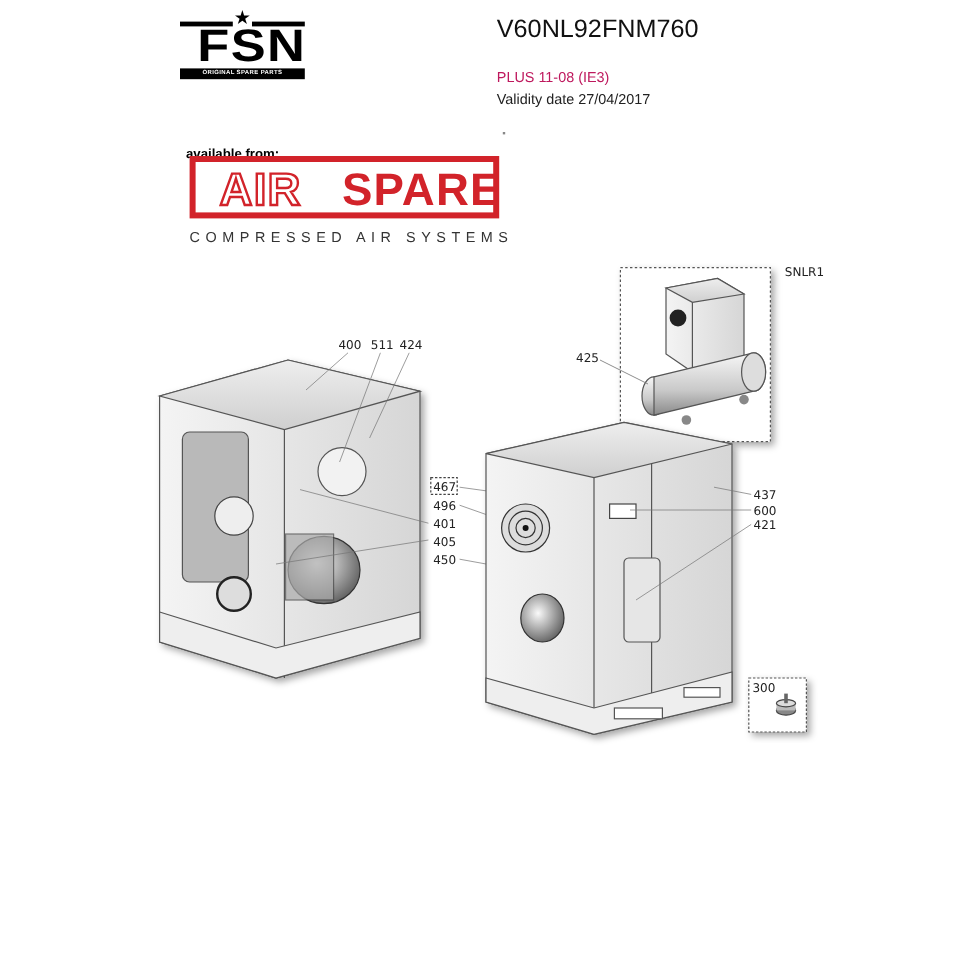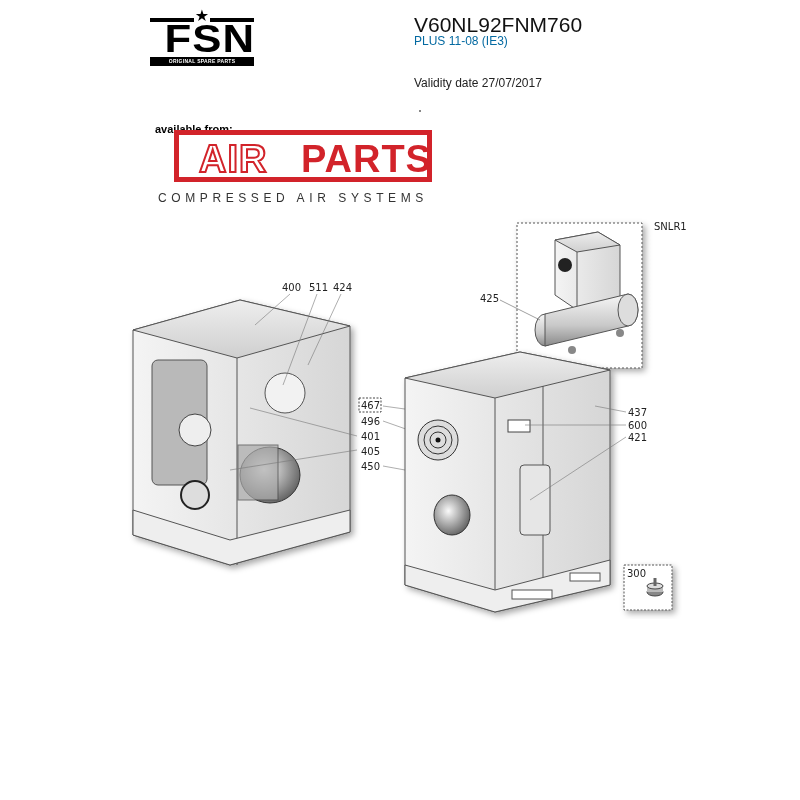--- a/index.html
+++ b/index.html
@@ -7,52 +7,52 @@
   .abs { position:absolute; }
   
   .fsn { left:150px; top:10px; width:104px; height:56px; }
   .fsn-topbar-l { left:0; top:8px; width:44px; height:4px; background:#000; }
   .fsn-topbar-r { left:60px; top:8px; width:44px; height:4px; background:#000; }
   .fsn-star { left:44px; top:-2px; width:16px; height:16px; font-size:16px; line-height:16px; text-align:center; color:#000; }
   .fsn-text { left:0; top:10px; width:104px; font-family:"Liberation Sans", sans-serif; font-weight:bold; font-size:38px; line-height:38px; letter-spacing:1px; color:#000; text-align:center; transform:scaleX(1.15); transform-origin:left; }
   .fsn-sub { left:0; top:47px; width:104px; height:9px; background:#000; color:#fff; font-size:5px; font-weight:bold; line-height:9px; text-align:center; letter-spacing:0.3px; }
   
   .model { left:414px; top:13px; font-size:21px; color:#111;text-align:center; }
-  .variant { left:414px; top:34px; font-size:12px; color:#0369a1; }
+  .variant { left:414px; top:57px; font-size:12px; color:#be185d; }
   .validity { left:414px; top:76px; font-size:12px; color:#222; }
   .dot { left:419px; top:110px; width:2px; height:2px; background:#888; }
   .avail { left:155px; top:111px; font-size:11px; font-weight:bold; color:#000;margin-top:12px; }
   
-  .airlink-box { left:158px; top:130px; width:258px; height:52px; border:5px solid #d2232a; box-sizing:border-box;margin-left:16px; }
+  .airlink-box { left:158px; top:130px; width:258px; height:52px; border:5px solid #d2232a; box-sizing:border-box; }
   .air { left:20px; top:4px; font-size:38px; font-weight:bold; line-height:40px; color:#fff; -webkit-text-stroke:2px #d2232a; letter-spacing:1px; }
   .link { left:122px; top:4px; font-size:38px; font-weight:bold; line-height:40px; color:#d2232a; letter-spacing:1px; }
   .tagline { left:158px; top:191px; width:258px; font-size:12px; letter-spacing:4.6px; color:#333; white-space:nowrap; }
   svg text { font-family:"DejaVu Sans", sans-serif; }
 </style>
 </head>
 <body>
 
 <div class="abs fsn">
   <div class="abs fsn-topbar-l"></div>
   <div class="abs fsn-star">★</div>
   <div class="abs fsn-topbar-r"></div>
   <div class="abs fsn-text">FSN</div>
   <div class="abs fsn-sub">ORIGINAL SPARE PARTS</div>
 </div>
 
 <div class="abs model">V60NL92FNM760</div>
 <div class="abs variant">PLUS 11-08 (IE3)</div>
-<div class="abs validity">Validity date 27/07/2017</div>
+<div class="abs validity">Validity date 27/04/2017</div>
 <div class="abs dot"></div>
 
 <div class="abs avail">available from:</div>
 
 <div class="abs airlink-box">
   <div class="abs air">AIR</div>
-  <div class="abs link">PARTS</div>
+  <div class="abs link">SPARE</div>
 </div>
 <div class="abs tagline">COMPRESSED AIR SYSTEMS</div>
 
 <svg class="abs" style="left:0;top:0" width="800" height="800">
   <defs>
     <linearGradient id="gSide" x1="0" y1="0" x2="1" y2="0">
       <stop offset="0" stop-color="#f4f4f4"></stop>
         <stop offset="1" stop-color="#d6d6d6"></stop>
     </linearGradient>
     <linearGradient id="gTop" x1="0" y1="0" x2="0" y2="1">

